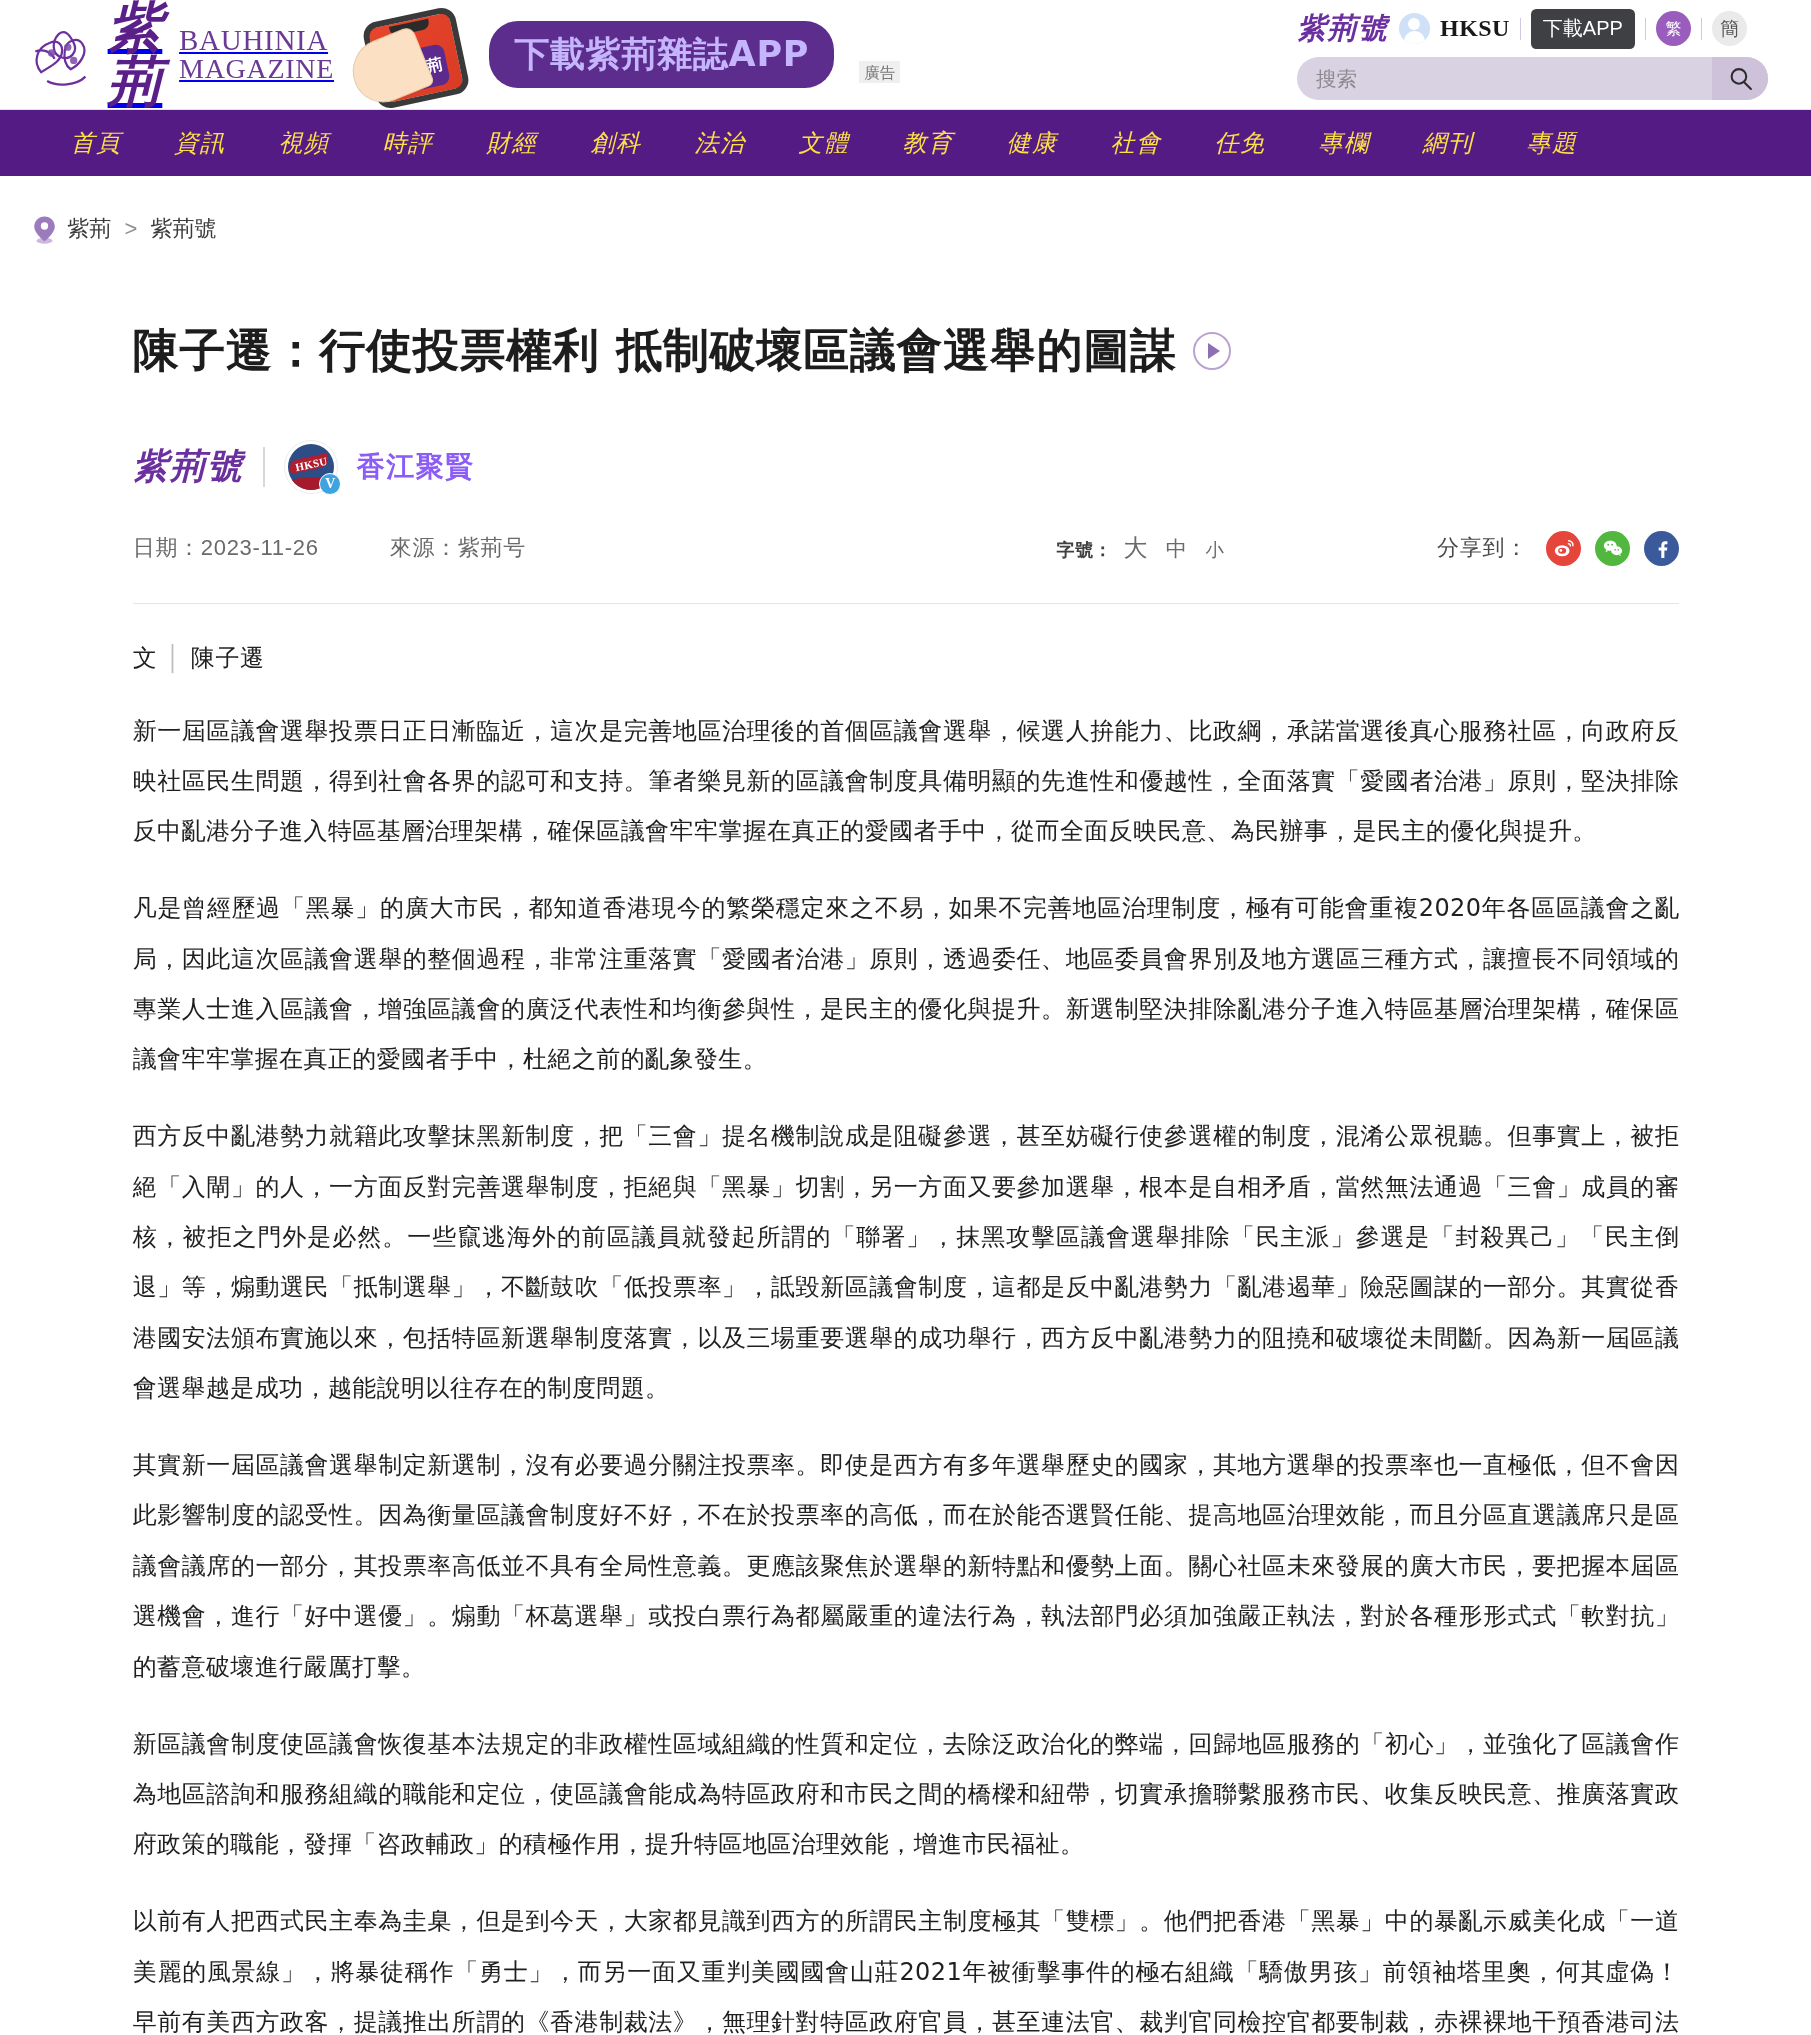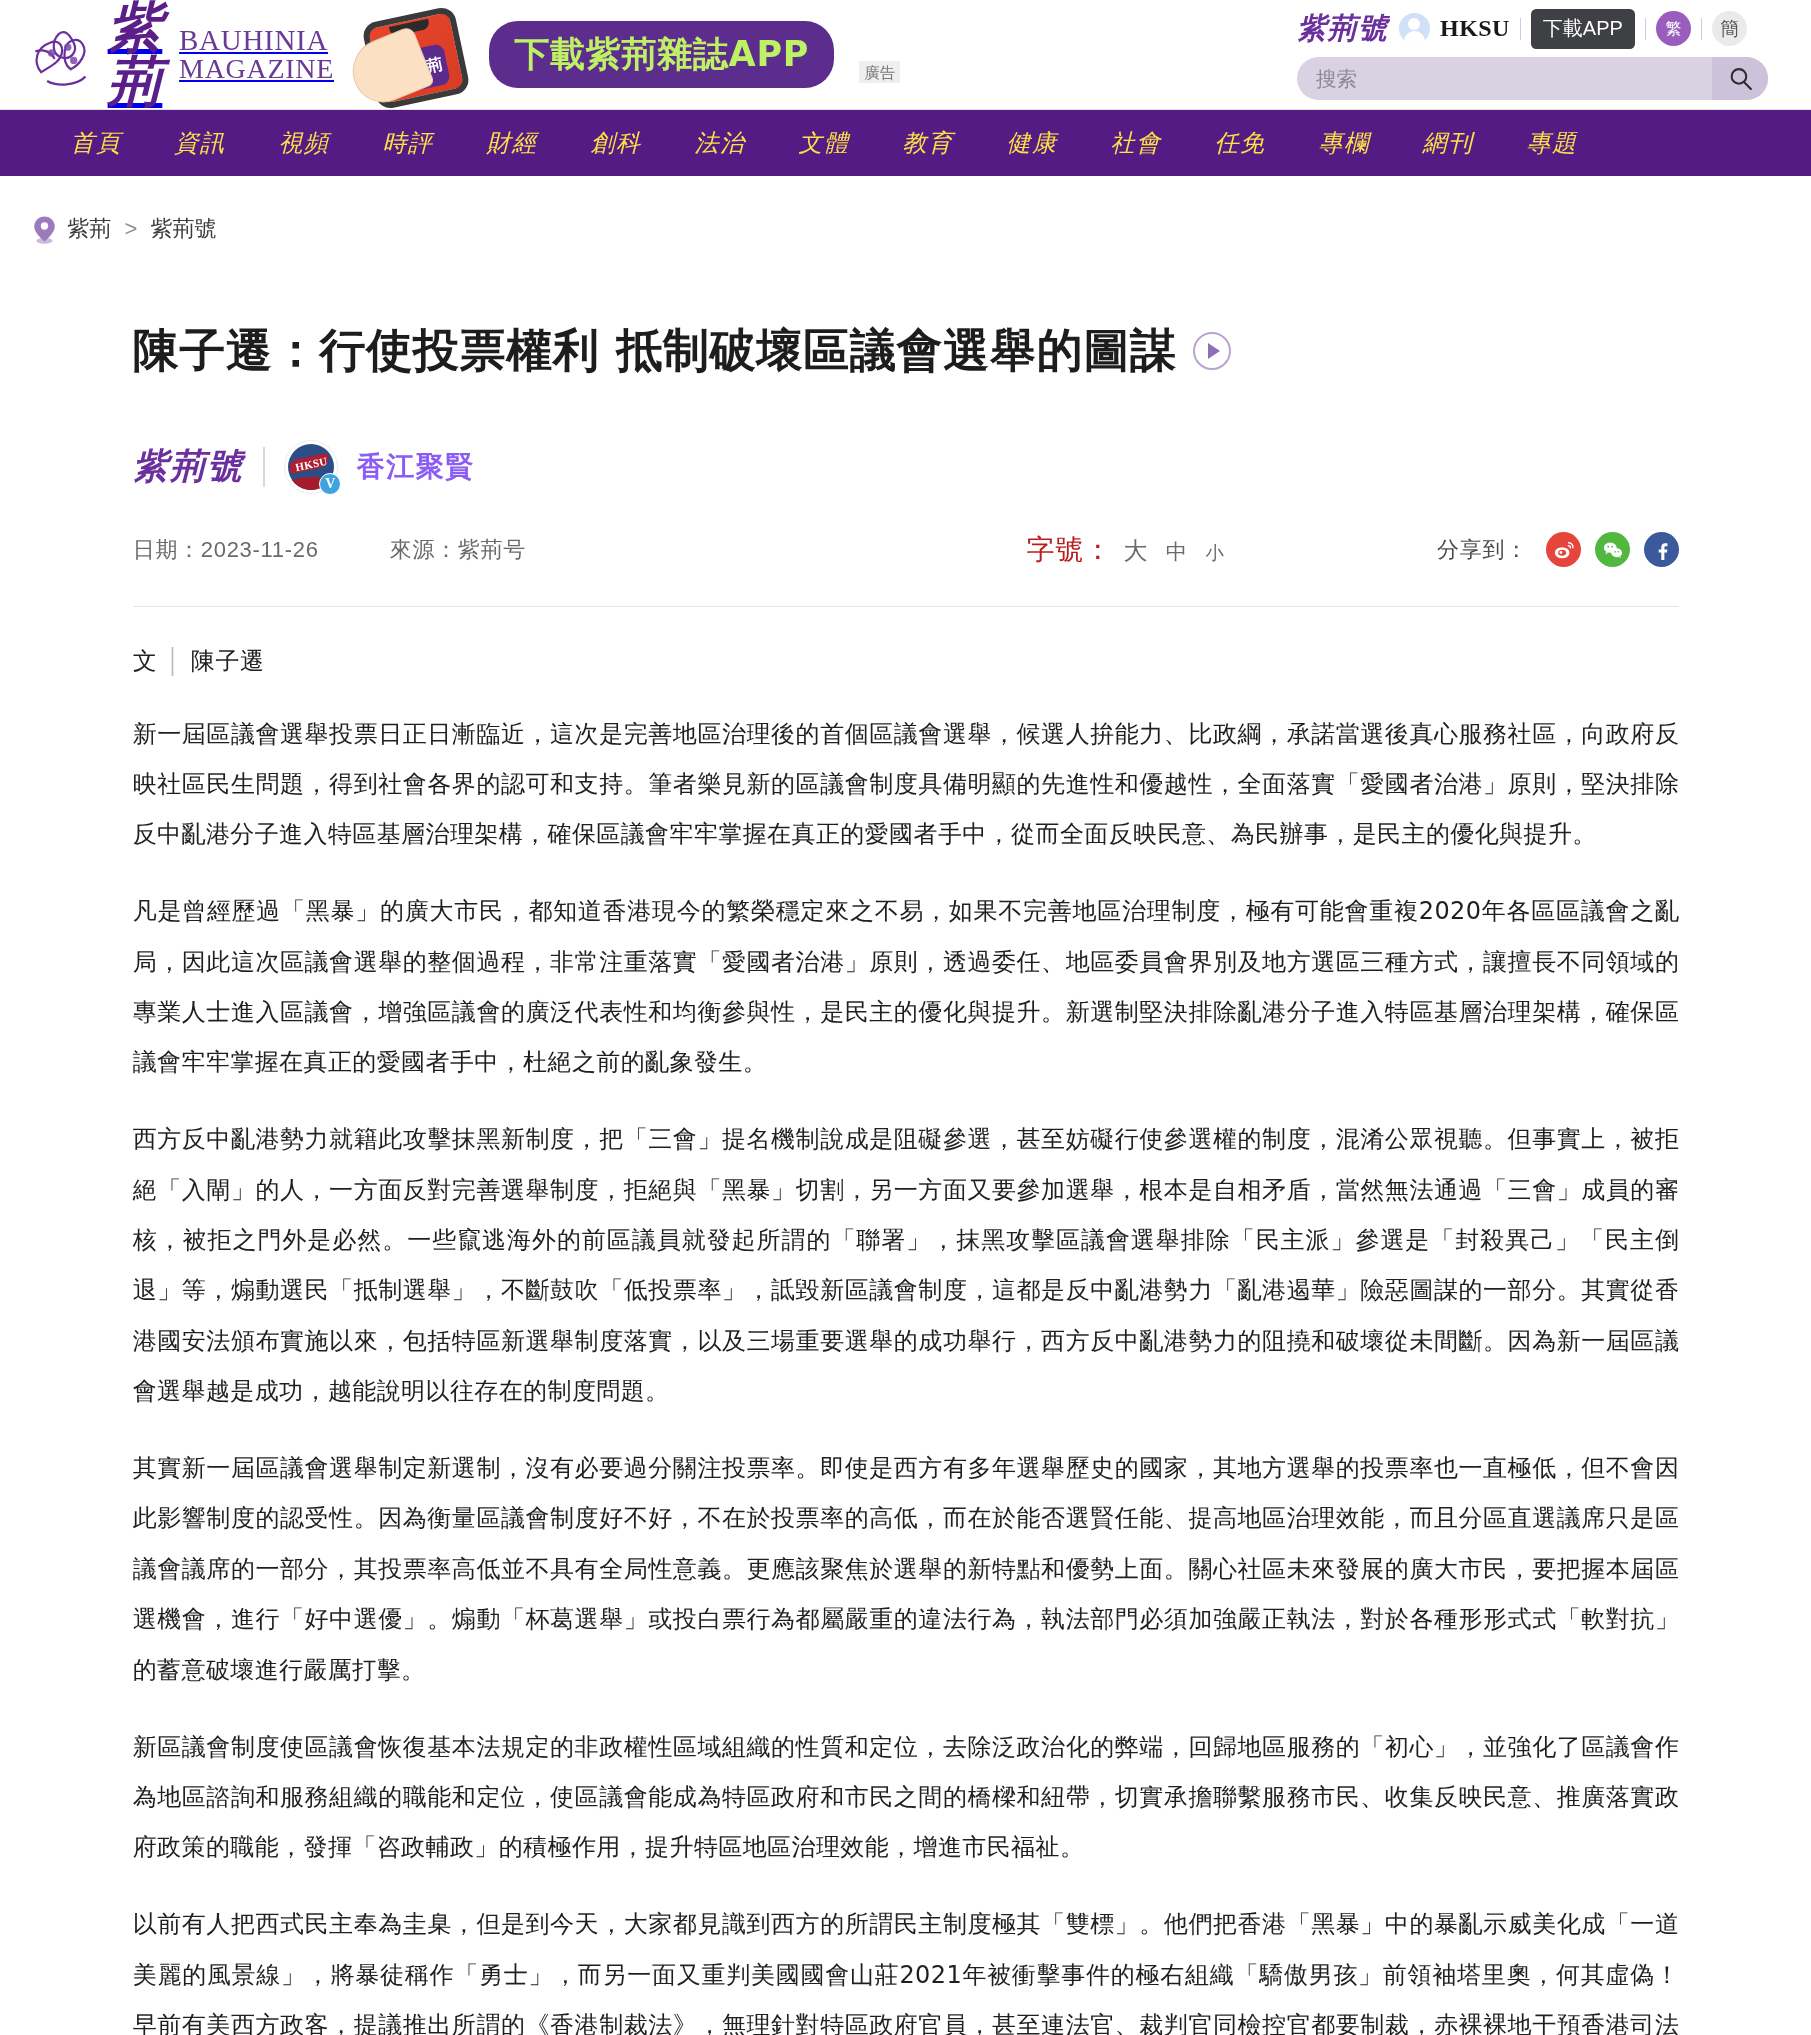--- a/index.html
+++ b/index.html
@@ -103,21 +103,21 @@
     position: absolute; left: 1.5px; top: 29px;
     width: 74px; height: 63px;
     background: #fbe0c3;
     border-radius: 37px 10.3px 7.4px 34px;
     transform: rotate(-22deg);
     border: 1.5px solid #e6c9a6;
   }
   .ad-cta {
     margin-left: 7.4px;
     background: #5d2d8e;
-    color: #bef264;
+    color: #c4b5fd;
     font-size: 35px;
     font-weight: 700;
     padding: 10.3px 25px;
     border-radius: 29px;
     white-space: nowrap;
     letter-spacing: 0.7px;
     font-family: "DejaVu Sans", "Liberation Sans", sans-serif;
   }
   .ad-qr {
     margin-left: 20.6px;
@@ -383,21 +383,21 @@
   }
   .meta-date { margin-right: 71px; }
   .meta-source { }
   .fontsize-group {
     margin-left: auto;
     display: flex;
     align-items: baseline;
     gap: 4.4px;
     margin-right: 206px;
   }
-  .fontsize-label { color:#b91c1c; font-weight:400; font-size:28px; }
+  .fontsize-label { color:#404040; font-weight:700; font-size:18px; }
   .fs-opt { cursor:pointer; color:#6a6a6a; padding: 0 6.6px; }
   .fs-opt.big { font-size: 24px; }
   .fs-opt.mid { font-size: 21.3px; }
   .fs-opt.sml { font-size: 18.4px; }
   .share-group {
     display:flex; align-items:center; gap: 14px;
   }
   .share-label { color:#4a4a4a; font-size:22px; margin-right: 4.4px; }
   .share-icon {
     width: 35px; height: 35px; border-radius: 50%;

